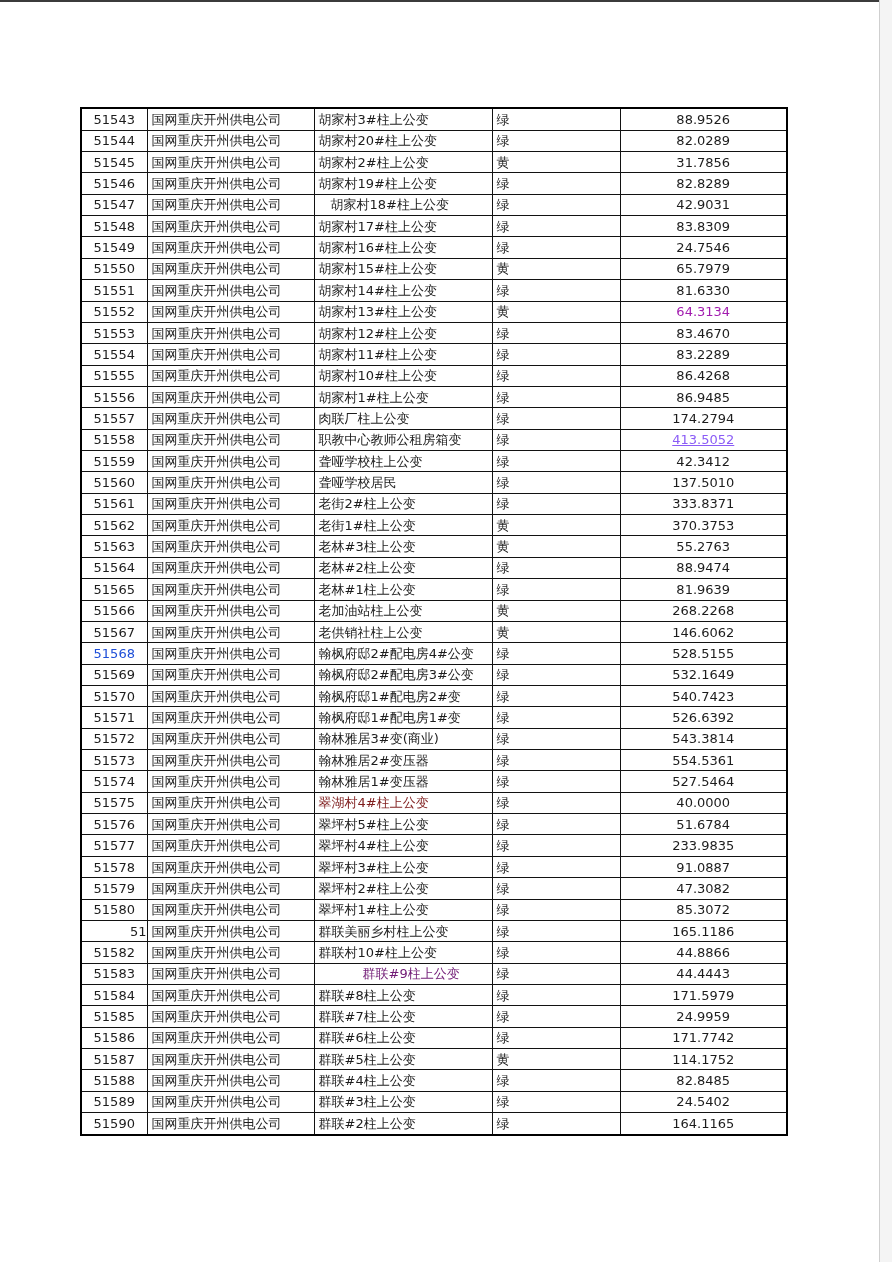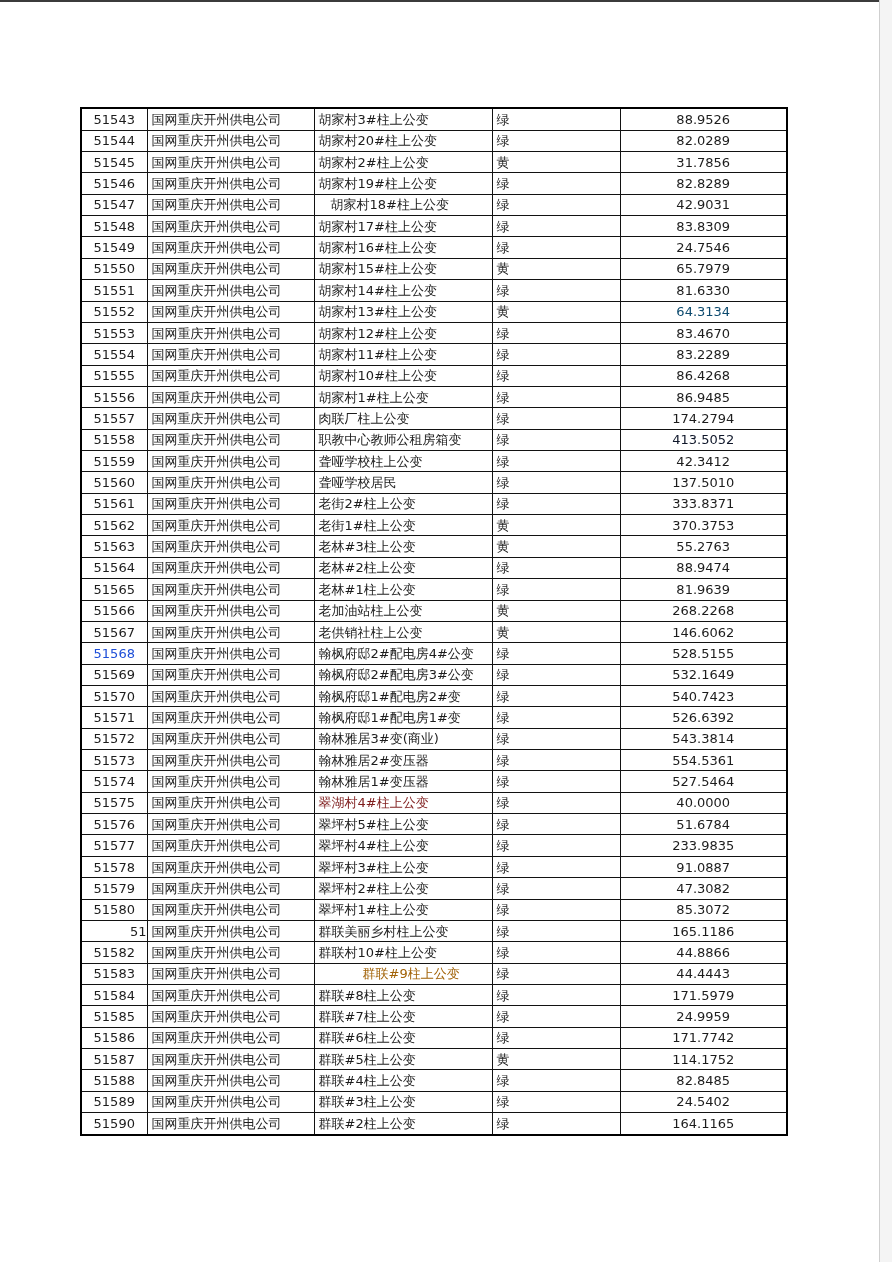--- a/index.html
+++ b/index.html
@@ -139,21 +139,21 @@
         <td class="col-company" style="color: rgb(28, 28, 28);">国网重庆开州供电公司</td>
         <td class="col-name" style="color: rgb(28, 28, 28);">胡家村14#柱上公变</td>
         <td class="col-status" style="color: rgb(28, 28, 28);">绿</td>
         <td class="col-value" style="color: rgb(28, 28, 28);">81.6330</td>
       </tr>
       <tr>
         <td class="col-id" style="color: rgb(28, 28, 28);">51552</td>
         <td class="col-company" style="color: rgb(28, 28, 28);">国网重庆开州供电公司</td>
         <td class="col-name" style="color: rgb(28, 28, 28);">胡家村13#柱上公变</td>
         <td class="col-status" style="color: rgb(28, 28, 28);">黄</td>
-        <td class="col-value" style="color: #0c4a6e;">64.3134</td>
+        <td class="col-value" style="color: #a21caf;">64.3134</td>
       </tr>
       <tr>
         <td class="col-id" style="color: rgb(28, 28, 28);">51553</td>
         <td class="col-company" style="color: rgb(28, 28, 28);">国网重庆开州供电公司</td>
         <td class="col-name" style="color: rgb(28, 28, 28);">胡家村12#柱上公变</td>
         <td class="col-status" style="color: rgb(28, 28, 28);">绿</td>
         <td class="col-value" style="color: rgb(28, 28, 28);">83.4670</td>
       </tr>
       <tr>
         <td class="col-id" style="color: rgb(28, 28, 28);">51554</td>
@@ -181,21 +181,21 @@
         <td class="col-company" style="color: rgb(28, 28, 28);">国网重庆开州供电公司</td>
         <td class="col-name" style="color: rgb(28, 28, 28);">肉联厂柱上公变</td>
         <td class="col-status" style="color: rgb(28, 28, 28);">绿</td>
         <td class="col-value" style="color: rgb(28, 28, 28);">174.2794</td>
       </tr>
       <tr>
         <td class="col-id" style="color: rgb(28, 28, 28);">51558</td>
         <td class="col-company" style="color: rgb(28, 28, 28);">国网重庆开州供电公司</td>
         <td class="col-name" style="color: rgb(28, 28, 28);">职教中心教师公租房箱变</td>
         <td class="col-status" style="color: rgb(28, 28, 28);">绿</td>
-        <td class="col-value" style="color: #0f172a;">413.5052</td>
+        <td class="col-value" style="color: #8b5cf6; text-decoration: underline;">413.5052</td>
       </tr>
       <tr>
         <td class="col-id" style="color: rgb(28, 28, 28);">51559</td>
         <td class="col-company" style="color: rgb(28, 28, 28);">国网重庆开州供电公司</td>
         <td class="col-name" style="color: rgb(28, 28, 28);">聋哑学校柱上公变</td>
         <td class="col-status" style="color: rgb(28, 28, 28);">绿</td>
         <td class="col-value" style="color: rgb(28, 28, 28);">42.3412</td>
       </tr>
       <tr>
         <td class="col-id" style="color: rgb(28, 28, 28);">51560</td>
@@ -354,21 +354,21 @@
       <tr>
         <td class="col-id" style="color: rgb(28, 28, 28);">51582</td>
         <td class="col-company" style="color: rgb(28, 28, 28);">国网重庆开州供电公司</td>
         <td class="col-name" style="color: rgb(28, 28, 28);">群联村10#柱上公变</td>
         <td class="col-status" style="color: rgb(28, 28, 28);">绿</td>
         <td class="col-value" style="color: rgb(28, 28, 28);">44.8866</td>
       </tr>
       <tr>
         <td class="col-id" style="color: rgb(28, 28, 28);">51583</td>
         <td class="col-company" style="color: rgb(28, 28, 28);">国网重庆开州供电公司</td>
-        <td class="col-name" style="color: #a16207; padding-left: 48px;">群联#9柱上公变</td>
+        <td class="col-name" style="color: #701a75; padding-left: 48px;">群联#9柱上公变</td>
         <td class="col-status" style="color: rgb(28, 28, 28);">绿</td>
         <td class="col-value" style="color: rgb(28, 28, 28);">44.4443</td>
       </tr>
       <tr>
         <td class="col-id" style="color: rgb(28, 28, 28);">51584</td>
         <td class="col-company" style="color: rgb(28, 28, 28);">国网重庆开州供电公司</td>
         <td class="col-name" style="color: rgb(28, 28, 28);">群联#8柱上公变</td>
         <td class="col-status" style="color: rgb(28, 28, 28);">绿</td>
         <td class="col-value" style="color: rgb(28, 28, 28);">171.5979</td>
       </tr>

